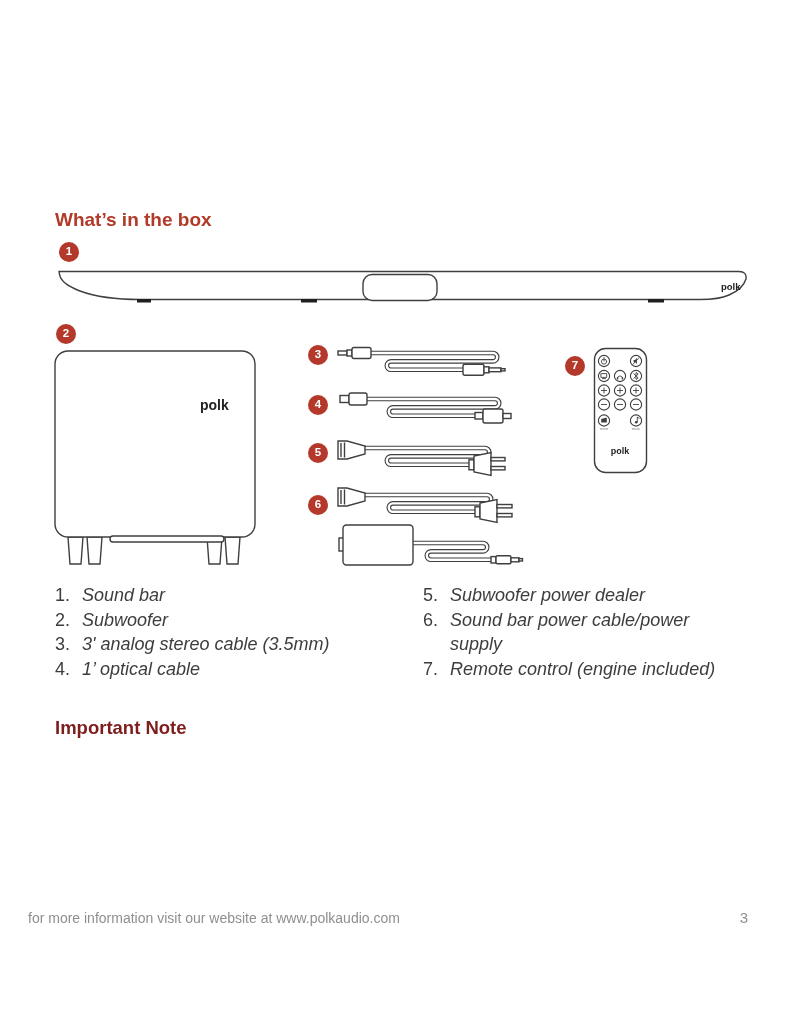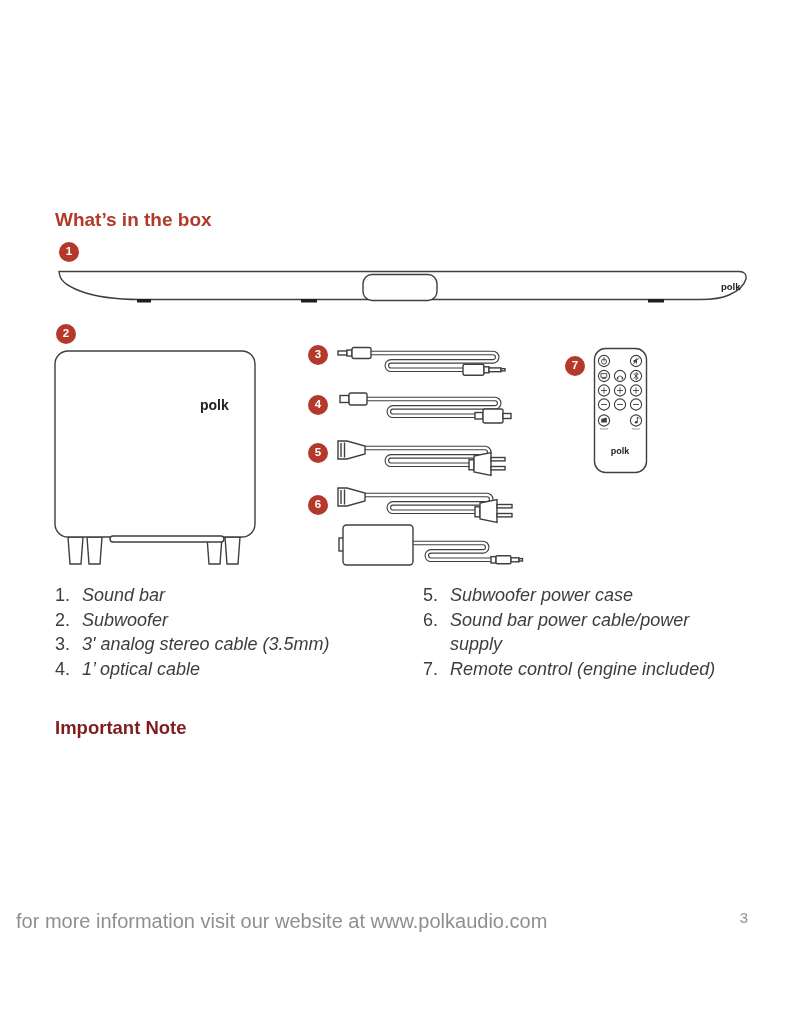--- a/index.html
+++ b/index.html
@@ -21,21 +21,21 @@
   .tinylbl{fill:#777;font-size:3.2px;}
   .col{position:absolute;font-size:18px;line-height:24.6px;color:#3d3d3d;}
   .col-left{left:55px;top:535px;width:360px;}
   .col-right{left:423px;top:535px;width:335px;}
   .item{display:flex;}
   .inum{flex:none;width:27px;}
   .ilabel{flex:1;white-space:pre-line;font-style:italic;}
   .note-title{position:absolute;left:55px;top:669px;font-size:18.5px;font-weight:bold;color:#7f1d1d;margin:0;}
   .note-body{position:absolute;left:55px;top:694px;width:705px;font-size:18px;line-height:25px;
              color:#3c3c3c;white-space:pre-line;}
-  .footer-info{position:absolute;left:16px;top:862px;font-size:20px;color:#8f8f8f;}
+  .footer-info{position:absolute;left:28px;top:862px;font-size:14px;color:#8f8f8f;}
   .page-number{position:absolute;left:690px;top:861px;width:58px;text-align:right;font-size:15px;color:#8f8f8f;}
   .watermark{position:absolute;left:3px;top:1016px;font-family:"Liberation Serif", serif;
              font-size:11.5px;color:#4a4a4a;}
   .watermark a{color:#2020c8;text-decoration:underline;font-weight:bold;}
 </style>
 </head>
 <body>
 
 <div class="page">
 
@@ -188,21 +188,21 @@
         <span class="ilabel">3' analog stereo cable (3.5mm)</span>
       </div>
     <div class="item">
         <span class="inum">4.</span>
         <span class="ilabel">1’ optical cable</span>
       </div>
   </div>
   <div class="col col-right">
     <div class="item">
         <span class="inum">5.</span>
-        <span class="ilabel">Subwoofer power case</span>
+        <span class="ilabel">Subwoofer power dealer</span>
       </div>
     <div class="item">
         <span class="inum">6.</span>
         <span class="ilabel">Sound bar power cable/power
 supply</span>
       </div>
     <div class="item">
         <span class="inum">7.</span>
         <span class="ilabel">Remote control (engine included)</span>
       </div>

